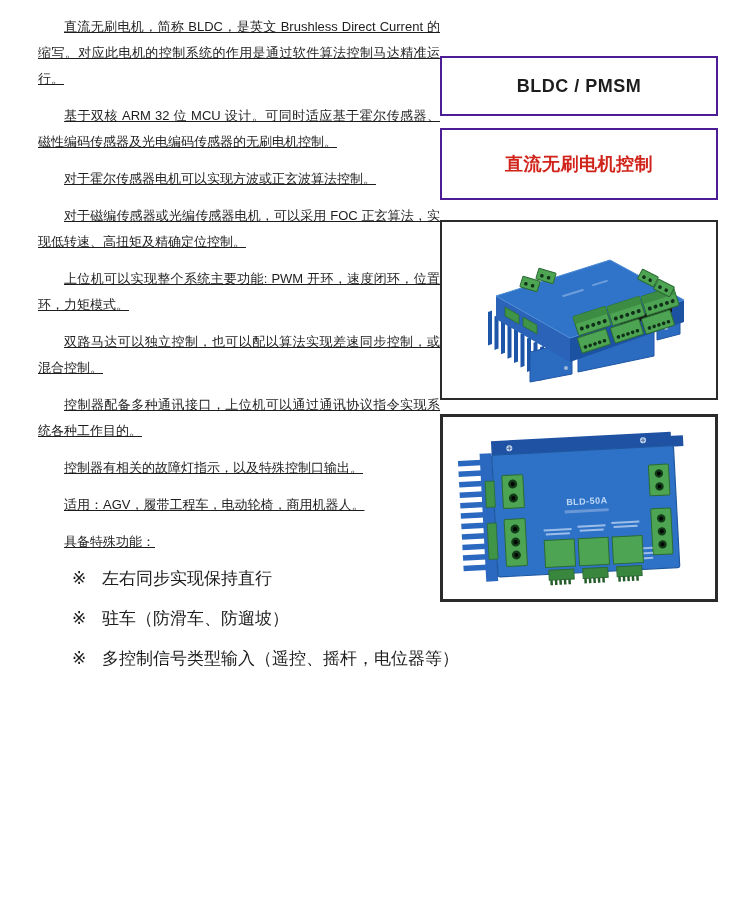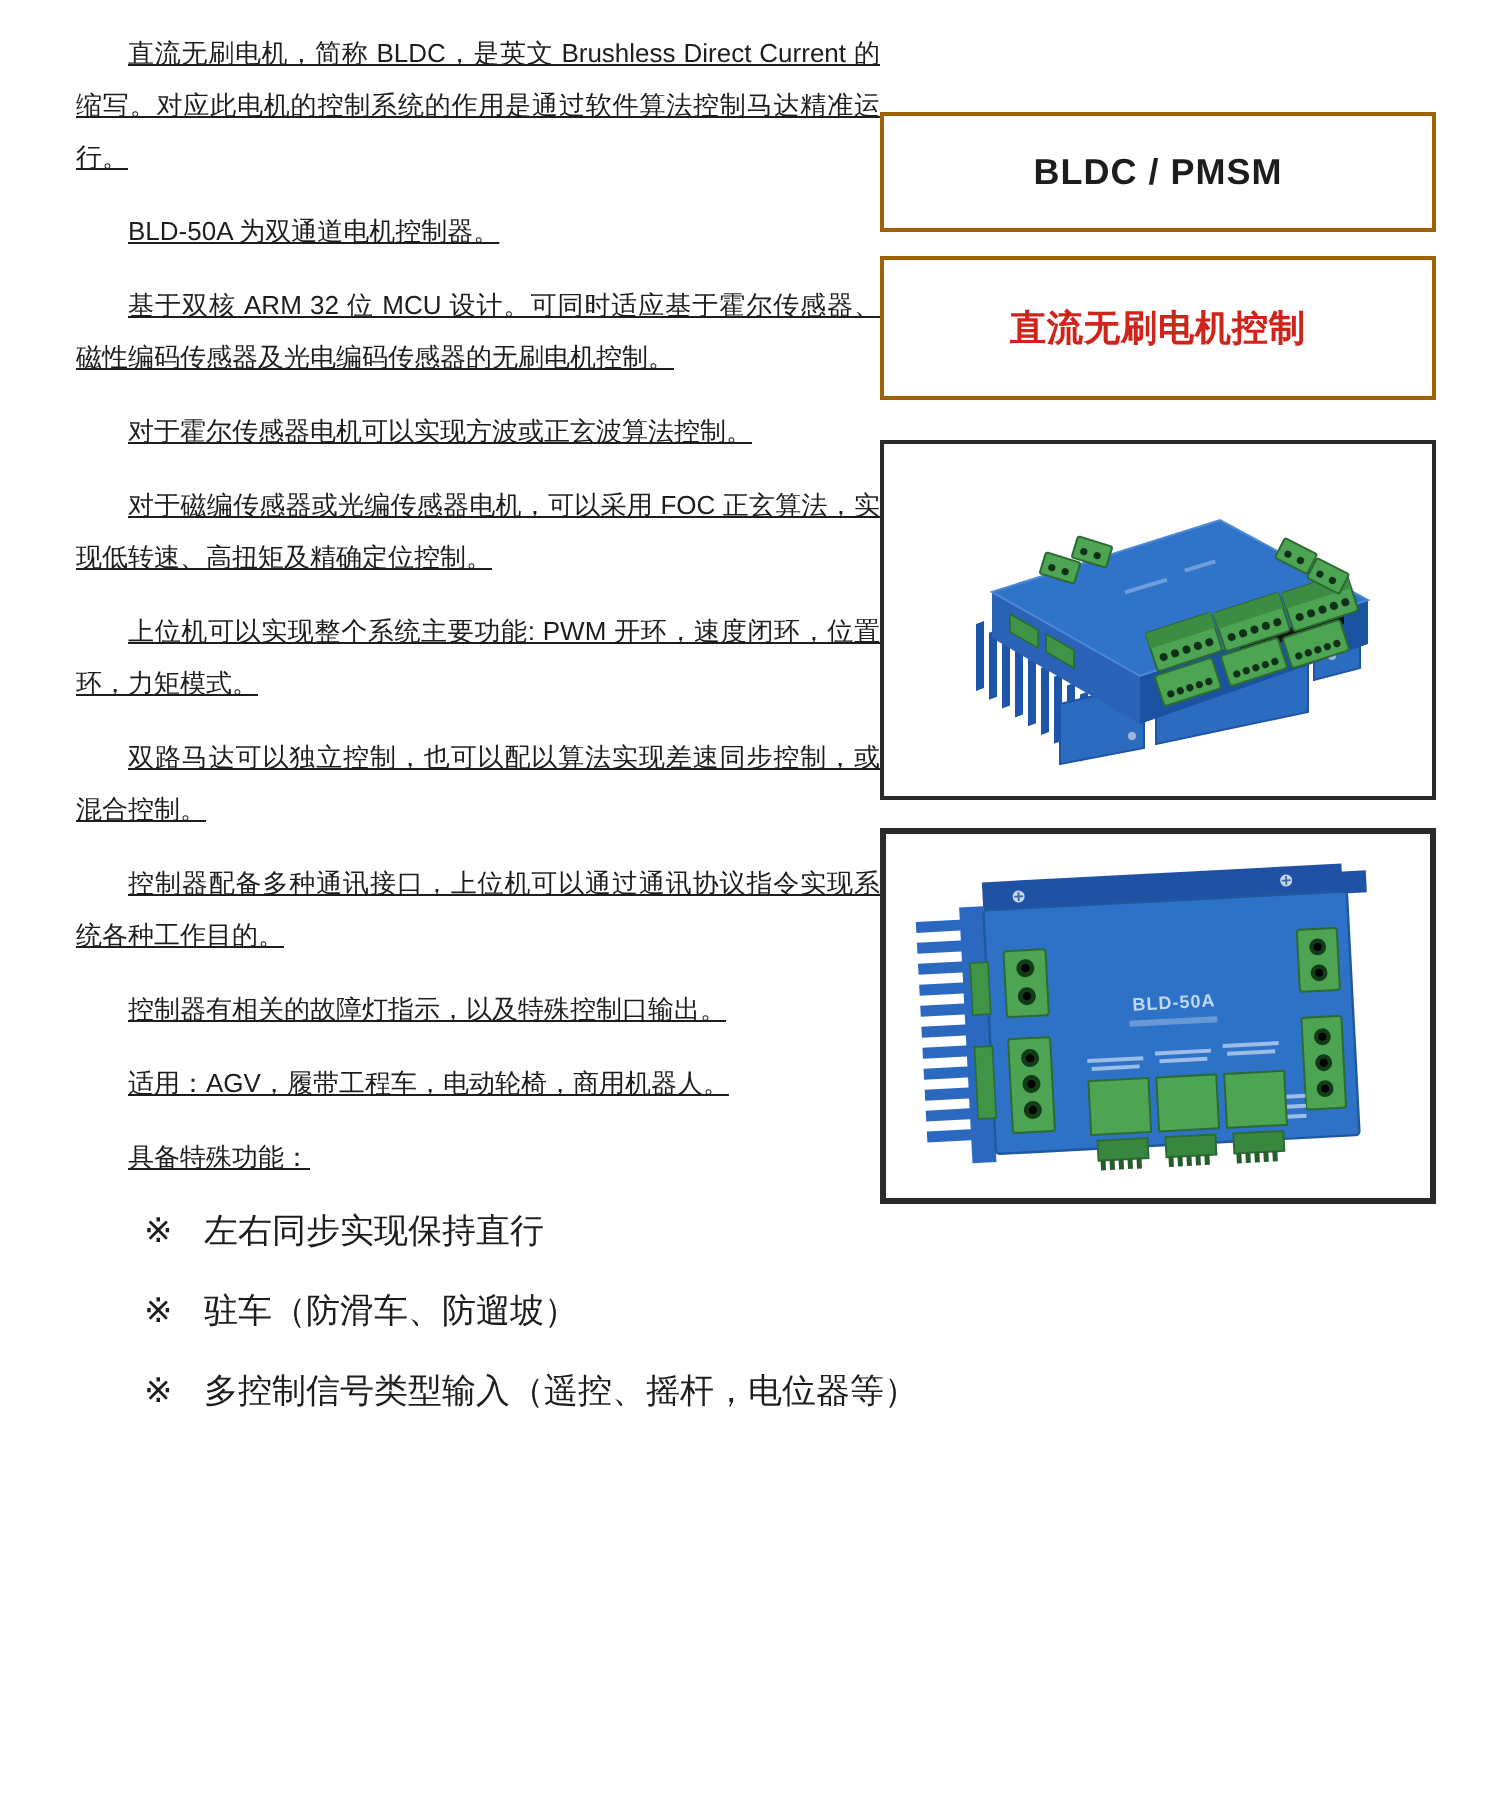--- a/index.html
+++ b/index.html
@@ -9,35 +9,34 @@
   
   .left-col{position:absolute;left:38px;top:14px;width:402px;}
   .doc-title{font-size:17.5px;font-weight:bold;margin:0 0 13px;text-indent:2em;letter-spacing:.3px;}
   .left-col p{font-size:13px;line-height:26px;margin:0 0 11px;text-indent:2em;text-align:justify;text-decoration:underline;}
   .left-col p.nw{white-space:nowrap;text-align:left;overflow:visible;}
   .bullet{display:flex;margin:0 0 14px;margin-left:34px;font-size:17px;line-height:26px;white-space:nowrap;}
   .bullet .marker{width:30px;flex:0 0 30px;}
 
   
   .right-col{position:absolute;left:440px;top:56px;width:278px;}
-  .label-box{box-sizing:border-box;border:2px solid #a16207;height:60px;display:flex;align-items:center;justify-content:center;font-size:18px;font-weight:bold;letter-spacing:.5px;background:#fff;}
+  .label-box{box-sizing:border-box;border:2px solid #4c1d95;height:60px;display:flex;align-items:center;justify-content:center;font-size:18px;font-weight:bold;letter-spacing:.5px;background:#fff;}
   .label-box.second{margin-top:12px;height:72px;color:#d0241b;}
   .img-box{box-sizing:border-box;border:2px solid #2b2b2b;background:#fff;overflow:hidden;}
   .img-box.first{margin-top:20px;height:180px;}
   .img-box.second{margin-top:14px;height:188px;border-width:3px;}
   .img-box svg{display:block;}
 </style>
 </head>
 <body>
 
 <div class="page">
 
   <div class="left-col">
     <p>直流无刷电机，简称 BLDC，是英文 Brushless Direct Current 的缩写。对应此电机的控制系统的作用是通过软件算法控制马达精准运行。</p>
-    <p>BLD-50A 为双通道电机控制器。</p>
     <p>基于双核 ARM 32 位 MCU 设计。可同时适应基于霍尔传感器、磁性编码传感器及光电编码传感器的无刷电机控制。</p>
     <p>对于霍尔传感器电机可以实现方波或正玄波算法控制。</p>
     <p>对于磁编传感器或光编传感器电机，可以采用 FOC 正玄算法，实现低转速、高扭矩及精确定位控制。</p>
     <p>上位机可以实现整个系统主要功能: PWM 开环，速度闭环，位置环，力矩模式。</p>
     <p>双路马达可以独立控制，也可以配以算法实现差速同步控制，或混合控制。</p>
     <p>控制器配备多种通讯接口，上位机可以通过通讯协议指令实现系统各种工作目的。</p>
     <p class="nw">控制器有相关的故障灯指示，以及特殊控制口输出。</p>
     <p class="nw">适用：AGV，履带工程车，电动轮椅，商用机器人。</p>
     <p>具备特殊功能：</p>
 

